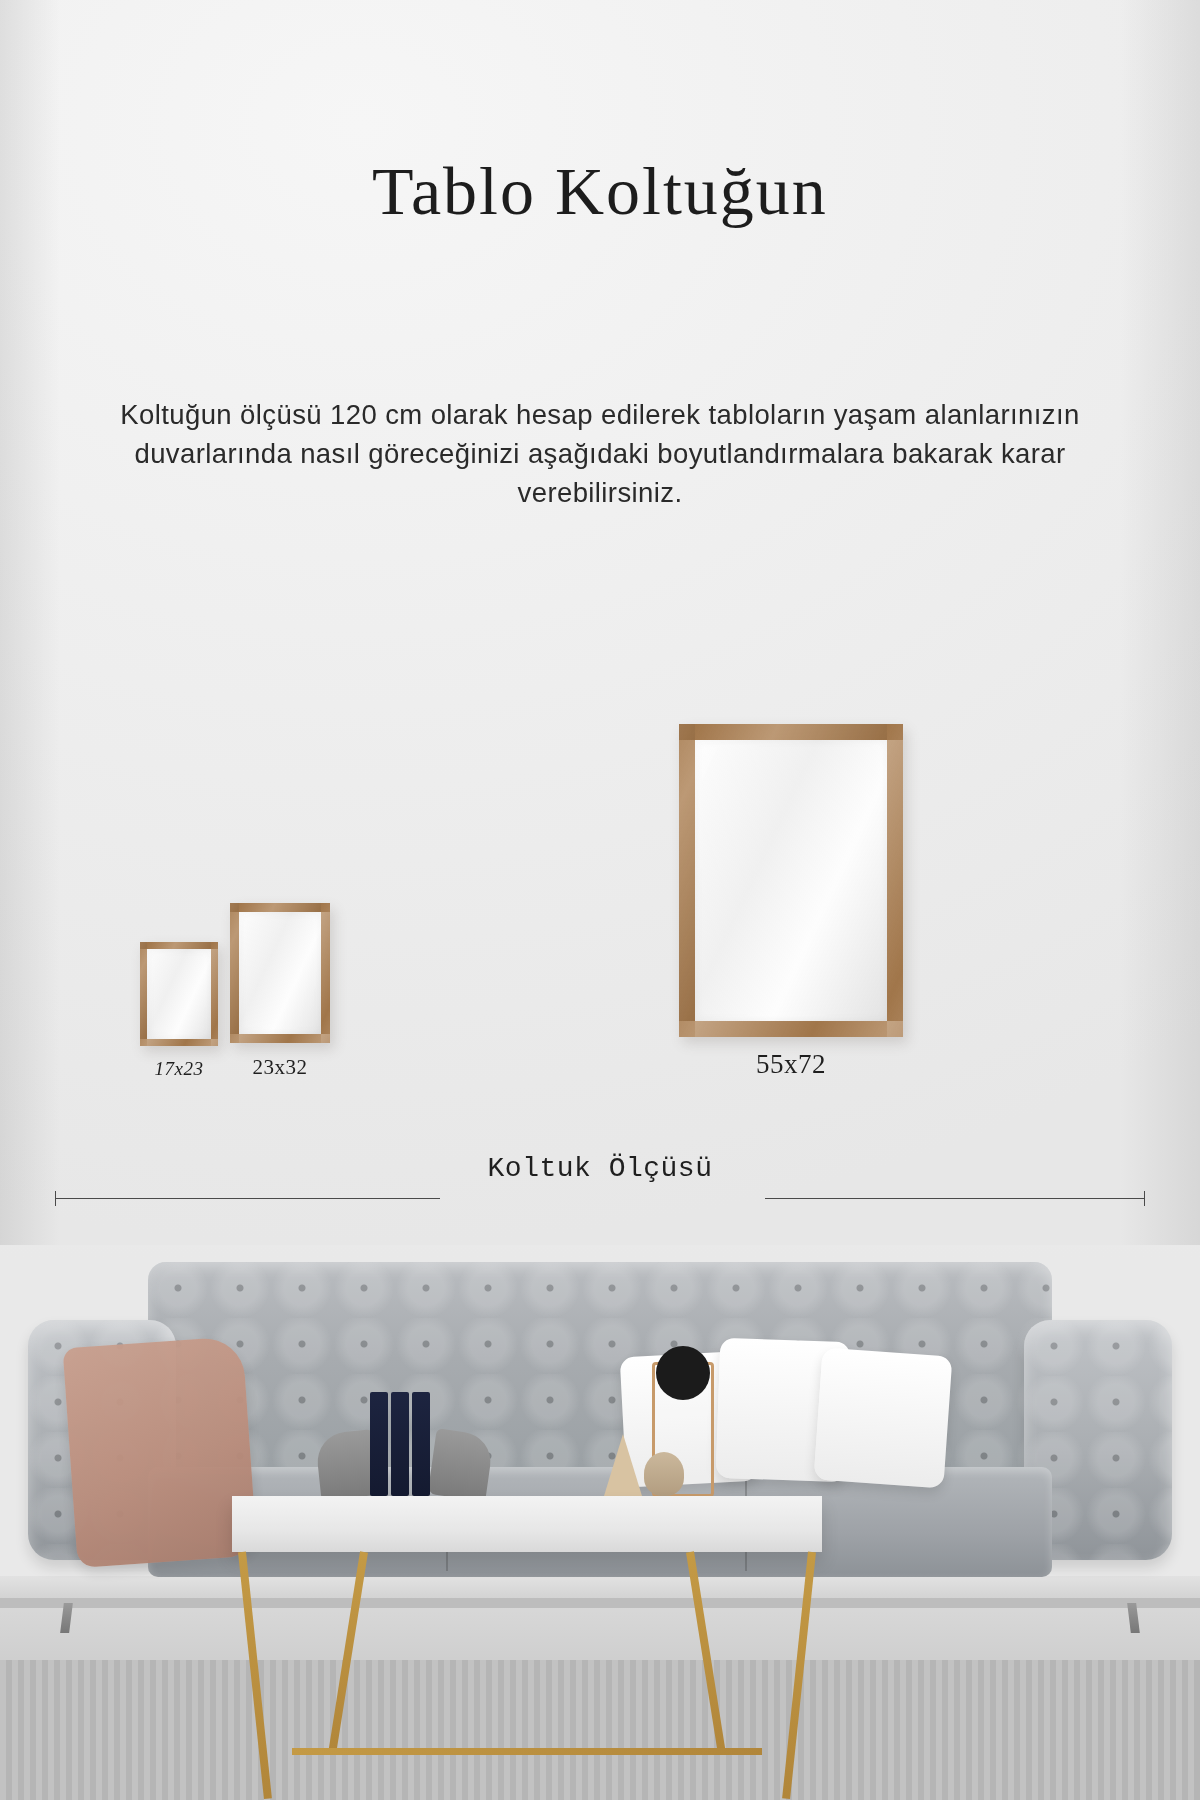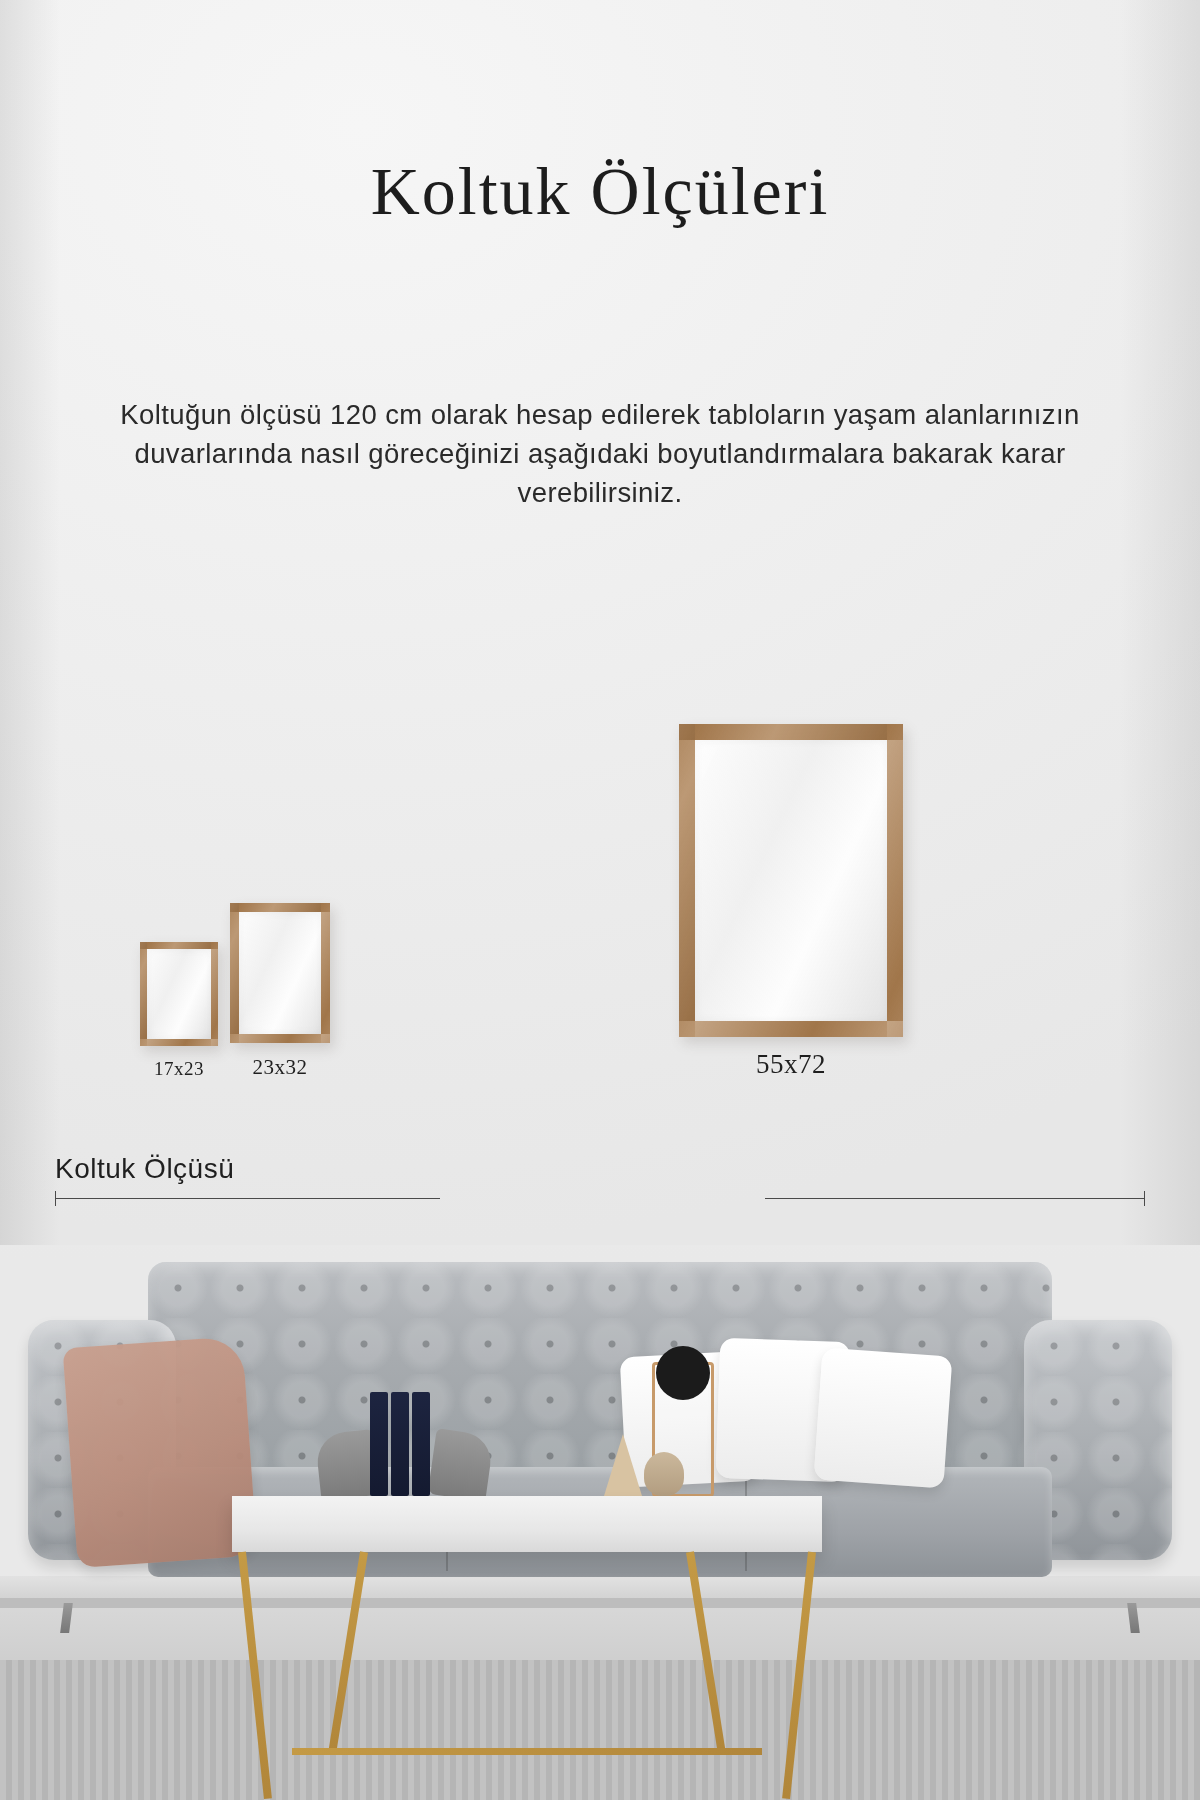--- a/index.html
+++ b/index.html
@@ -138,21 +138,22 @@
     height: 15px;
     background: #4a4a4a;
   }
   .measure-cap.l { left: 0; }
   .measure-cap.r { right: 0; }
 
   .measure-text {
     position: absolute;
     top: -46px;
     left: 0; right: 0;
-    font-family: Liberation Sans, sans-serif;
+    text-align: center;
+    font-family: Liberation Mono, monospace;
     font-size: 28px;
     color: #1f1f1f;
     line-height: 1.22;
     letter-spacing: 0.5px;
   }
   .measure-text .sub { display:block; font-size: 28px; }
 
   
   .floor {
     position: absolute;
@@ -361,31 +362,31 @@
 </style>
 </head>
 <body>
 
 <div class="page">
 
   <div class="wall"></div>
   <div class="wall-shadow-left"></div>
   <div class="wall-shadow-right"></div>
 
-  <h1 class="title">Koltuk Ölçüleri</h1>
+  <h1 class="title">Tablo Koltuğun</h1>
 
   <p class="subtitle">Koltuğun ölçüsü 120 cm olarak hesap edilerek tabloların yaşam alanlarınızın duvarlarında nasıl göreceğinizi aşağıdaki boyutlandırmalara bakarak karar verebilirsiniz.</p>
 
   <div class="frames">
 
     <div class="frame-item" style="left:140px;">
       <div class="frame" style="--bw:7px; border-width:7px; width:78px; height:104px;">
         <div class="frame-inner"></div>
       </div>
-      <div class="frame-label" style="font-size:19px;">17x23</div>
+      <div class="frame-label" style="font-size:19px;font-style:italic;">17x23</div>
     </div>
 
     <div class="frame-item" style="left:230px;">
       <div class="frame" style="--bw:9px; border-width:9px; width:100px; height:140px;">
         <div class="frame-inner"></div>
       </div>
       <div class="frame-label" style="font-size:21px;">23x32</div>
     </div>
 
 

